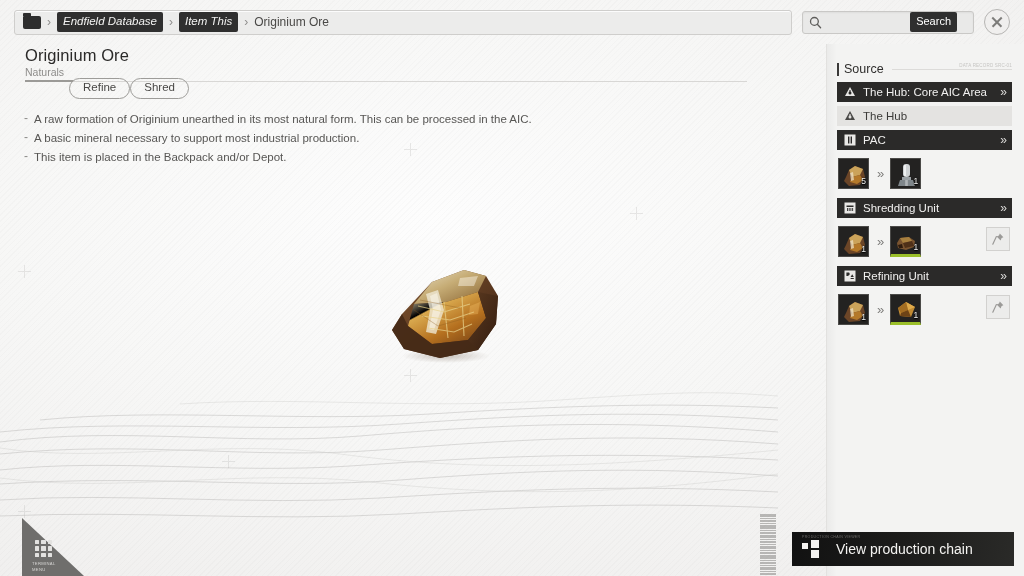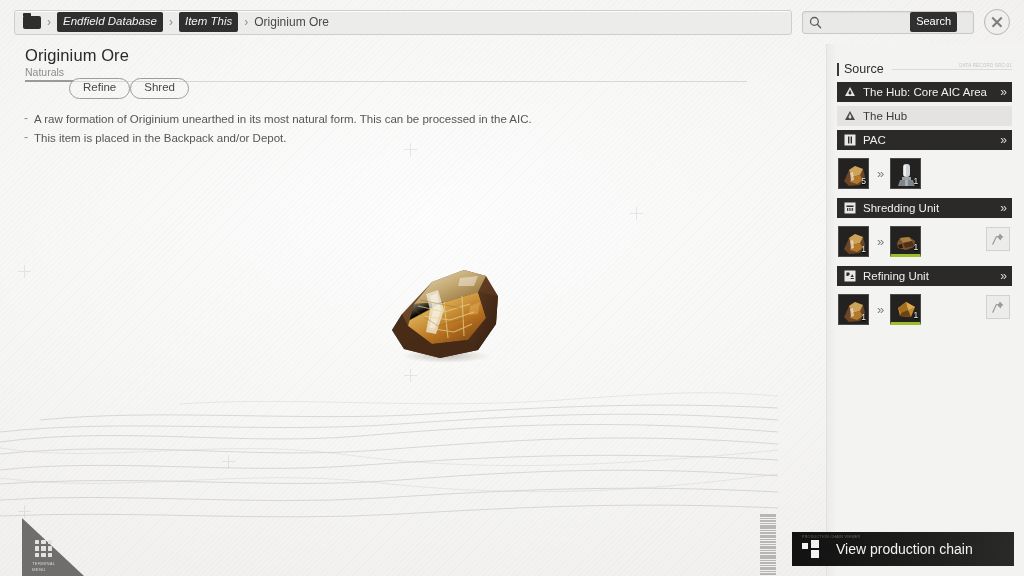--- a/index.html
+++ b/index.html
@@ -409,20 +409,21 @@
     <div class="title-rule"></div>
     <div class="title-rule-accent"></div>
 
     <div class="tag-row">
       <button class="tag">Refine</button>
       <button class="tag">Shred</button>
     </div>
 
     <div class="desc-list">
       <div class="desc-item">A raw formation of Originium unearthed in its most natural form. This can be processed in the AIC.</div>
+      <div class="desc-item">A basic mineral necessary to support most industrial production.</div>
       <div class="desc-item">This item is placed in the Backpack and/or Depot.</div>
     </div>
 
     <div class="ore-wrap">
       <svg width="142" height="112" viewBox="0 0 142 112">
         <defs>
           <linearGradient id="oreBody" x1="0" y1="0" x2="1" y2="1">
             <stop offset="0%" stop-color="#7c5430"></stop>
             <stop offset="35%" stop-color="#6b4527"></stop>
             <stop offset="70%" stop-color="#50301b"></stop>

